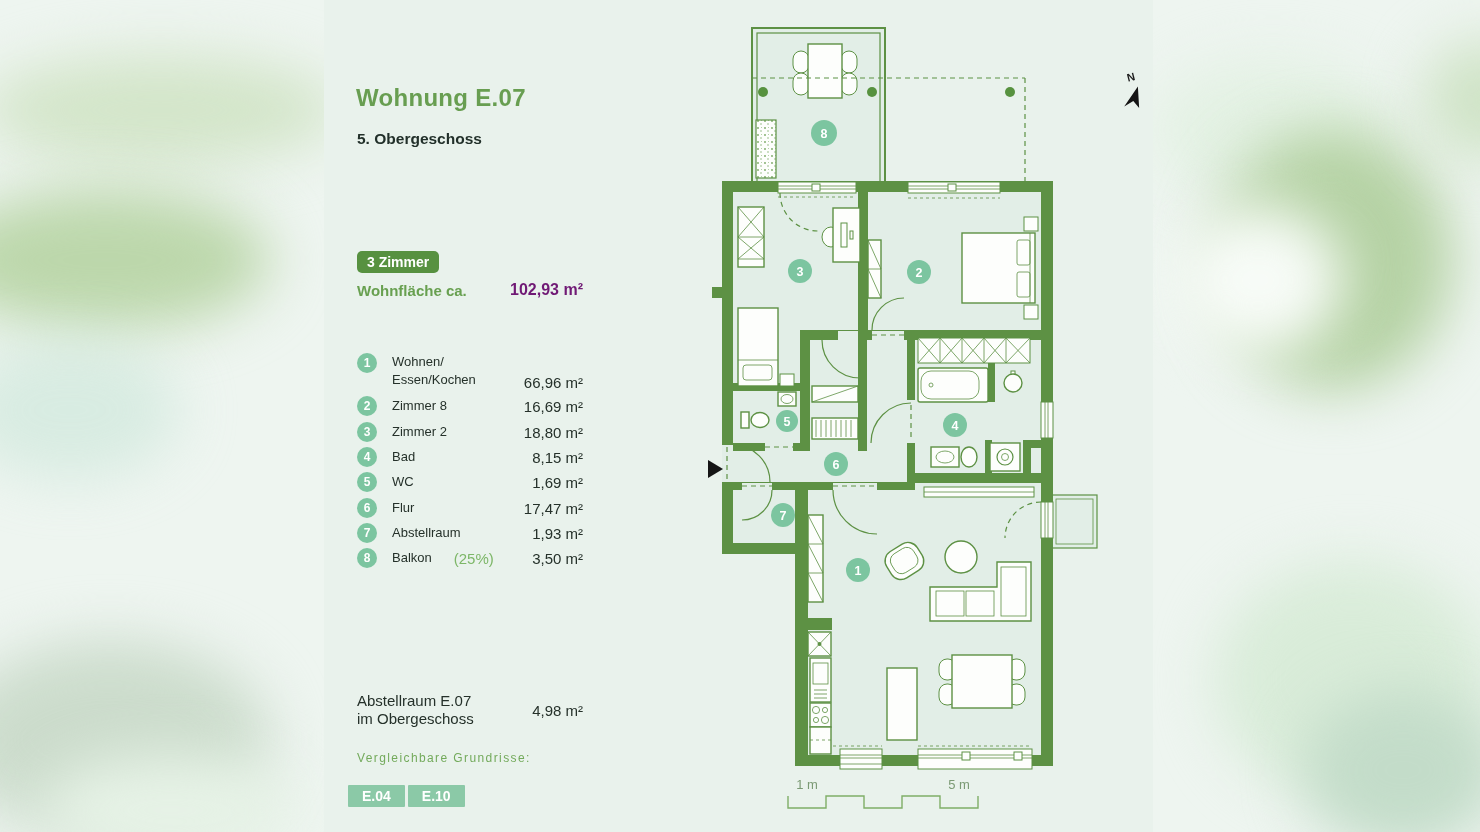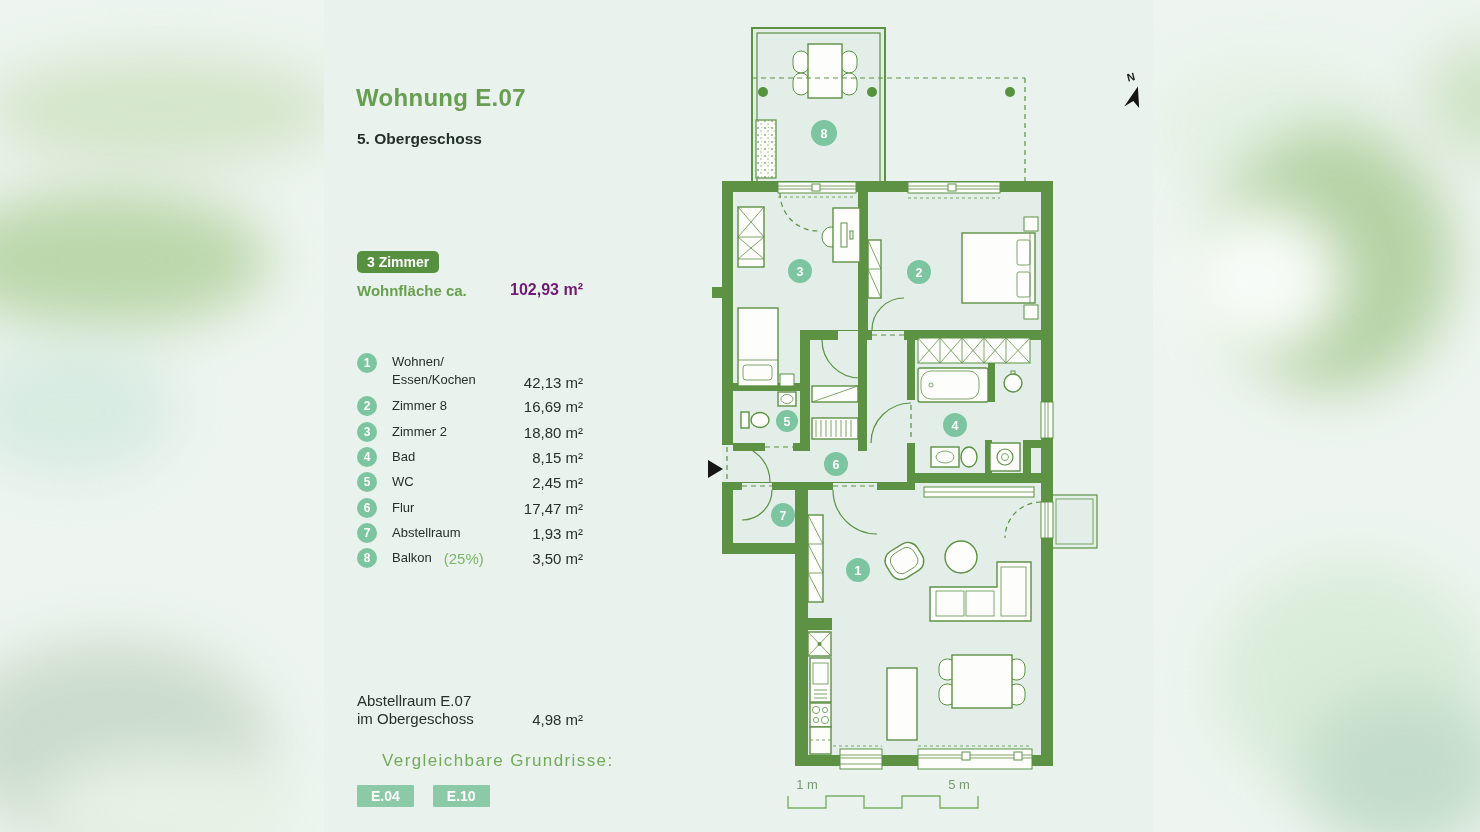--- a/index.html
+++ b/index.html
@@ -17,27 +17,27 @@
   .subtitle{left:357px;top:130px;font-size:15.5px;font-weight:700;color:#22302a;}
   .badge{left:357px;top:251px;background:#579140;color:#fff;font-size:14px;font-weight:700;
          padding:3px 10px;border-radius:5px;}
   .arearow{left:357px;top:281px;width:226px;display:flex;align-items:center;}
   .arealabel{color:#68a050;font-size:15px;font-weight:700;}
   .areaval{margin-left:auto;color:#701a75;font-size:16px;font-weight:700;}
   .row{position:absolute;left:357px;width:226px;height:20px;display:flex;align-items:center;}
   .num{flex:0 0 20px;width:20px;height:20px;border-radius:50%;background:#7cc5a0;color:#fff;
        font-size:12px;font-weight:700;line-height:20px;text-align:center;}
   .lbl{margin-left:15px;font-size:13px;color:#25312a;line-height:18px;}
-  .note{margin-left:12px;font-size:15px;color:#7db768;}
+  .note{margin-left:22px;font-size:15px;color:#7db768;}
   .val{margin-left:auto;font-size:15px;color:#25312a;}
-  .storage{left:357px;top:692px;width:226px;display:flex;align-items:flex-end;}
+  .storage{left:357px;top:692px;width:226px;display:flex;align-items:center;}
   .storage .lines{font-size:15px;color:#25312a;line-height:18px;}
   .storage .val{margin-left:auto;}
-  .similar-h{left:357px;top:751px;font-size:17px;color:#73aa5b;letter-spacing:1.4px;font-weight:400;margin-left:25px;}
-  .btnrow{left:357px;top:785px;display:flex;gap:19px;}
+  .similar-h{left:357px;top:751px;font-size:12px;color:#73aa5b;letter-spacing:1.4px;font-weight:400;}
+  .btnrow{left:348px;top:785px;display:flex;gap:3px;}
   .gbtn{background:#8bc9a7;color:#fff;border:none;font-family:inherit;font-size:14px;font-weight:700;
         padding:3px 14px;border-radius:1px;cursor:pointer;}
   
   .wall{fill:#5d9144}
   .rm{fill:#e2eee7}
   .gap{fill:#e2eee7}
   .fw{fill:#fdfefc;stroke:#5d9144;stroke-width:1.4}
   .fwt{fill:#fdfefc;stroke:#5d9144;stroke-width:1}
   .ln{fill:none;stroke:#5d9144;stroke-width:1.2}
   .lnt{fill:none;stroke:#5d9144;stroke-width:.8}
@@ -78,41 +78,41 @@
   <div class="abs badge">3 Zimmer</div>
   <div class="abs arearow">
     <span class="arealabel">Wohnfläche ca.</span>
     <span class="areaval">102,93 m²</span>
   </div>
 
   <div class="row" style="top:353px;height:38px;align-items:flex-start;">
     <span class="num">1</span>
     <span class="lbl"><span>Wohnen/</span><br>
       <span>Essen/Kochen</span></span>
-    <span class="val" style="align-self:flex-end;">42,13 m²</span>
+    <span class="val" style="align-self:flex-end;">66,96 m²</span>
   </div>
   <div class="row" style="top:396px;">
     <span class="num">2</span>
     <span class="lbl">Zimmer 8</span>
     <span class="val">16,69 m²</span>
   </div>
   <div class="row" style="top:422px;">
     <span class="num">3</span>
     <span class="lbl">Zimmer 2</span>
     <span class="val">18,80 m²</span>
   </div>
   <div class="row" style="top:447px;">
     <span class="num">4</span>
     <span class="lbl">Bad</span>
     <span class="val">8,15 m²</span>
   </div>
   <div class="row" style="top:472px;">
     <span class="num">5</span>
     <span class="lbl">WC</span>
-    <span class="val">2,45 m²</span>
+    <span class="val">1,69 m²</span>
   </div>
   <div class="row" style="top:498px;">
     <span class="num">6</span>
     <span class="lbl">Flur</span>
     <span class="val">17,47 m²</span>
   </div>
   <div class="row" style="top:523px;">
     <span class="num">7</span>
     <span class="lbl">Abstellraum</span>
     <span class="val">1,93 m²</span>

